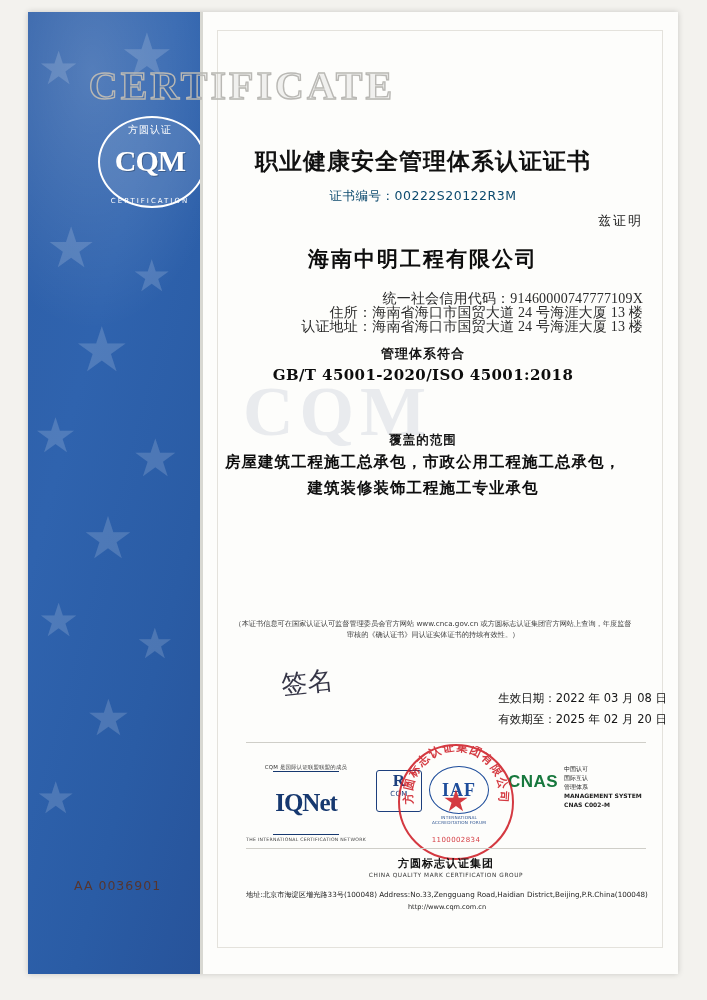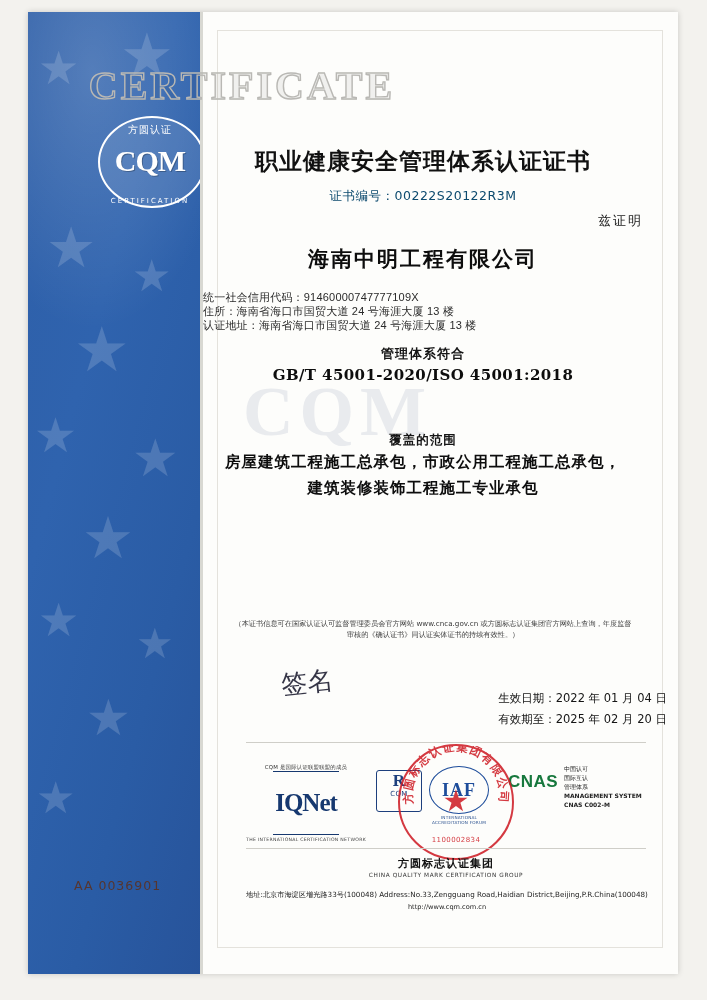--- a/index.html
+++ b/index.html
@@ -141,23 +141,23 @@
     font-family: "DejaVu Serif", serif;
     font-size: 21px;
     font-weight: 700;
     color: #0d0d0d;
     letter-spacing: 2px;
   }
   .meta-line {
     position: absolute;
     left: 20px;
     width: 440px;
-    text-align: left;
-    font-family: Liberation Sans, sans-serif;
-    font-size: 11px;
+    text-align: right;
+    font-family: Liberation Serif, serif;
+    font-size: 14px;
     color: #2a2a2a;
     letter-spacing: 0.2px;
   }
   .m1 { top: 290px; }
   .m2 { top: 304px; }
   .m3 { top: 318px; }
 
   .sys-label {
     position: absolute;
     left: 20px;
@@ -589,21 +589,21 @@
 
   <div class="scope-label" style="left:203px;">覆盖的范围</div>
   <div class="scope-line s2" style="left:203px;">建筑装修装饰工程施工专业承包</div>
   <div class="scope-line s1" style="left:203px;">房屋建筑工程施工总承包，市政公用工程施工总承包，</div>
 
   <div class="fineprint" style="left:233px;">（本证书信息可在国家认证认可监督管理委员会官方网站 www.cnca.gov.cn 或方圆标志认证集团官方网站上查询，年度监督审核的《确认证书》同认证实体证书的持续有效性。）</div>
 
   <div class="signature">签名</div>
 
   <div class="dates">
-    <div>生效日期：2022 年 01 月 04 日</div>
+    <div>生效日期：2022 年 03 月 08 日</div>
     <div>有效期至：2025 年 02 月 20 日</div>
   </div>
 
   <div class="hr hr1"></div>
 
   <div class="logos">
     <div class="ionet">
       <div class="top-tiny">CQM 是国际认证联盟联盟的成员</div>
       <div class="word">IQNet</div>
       <div class="bot-tiny">THE INTERNATIONAL CERTIFICATION NETWORK</div>

